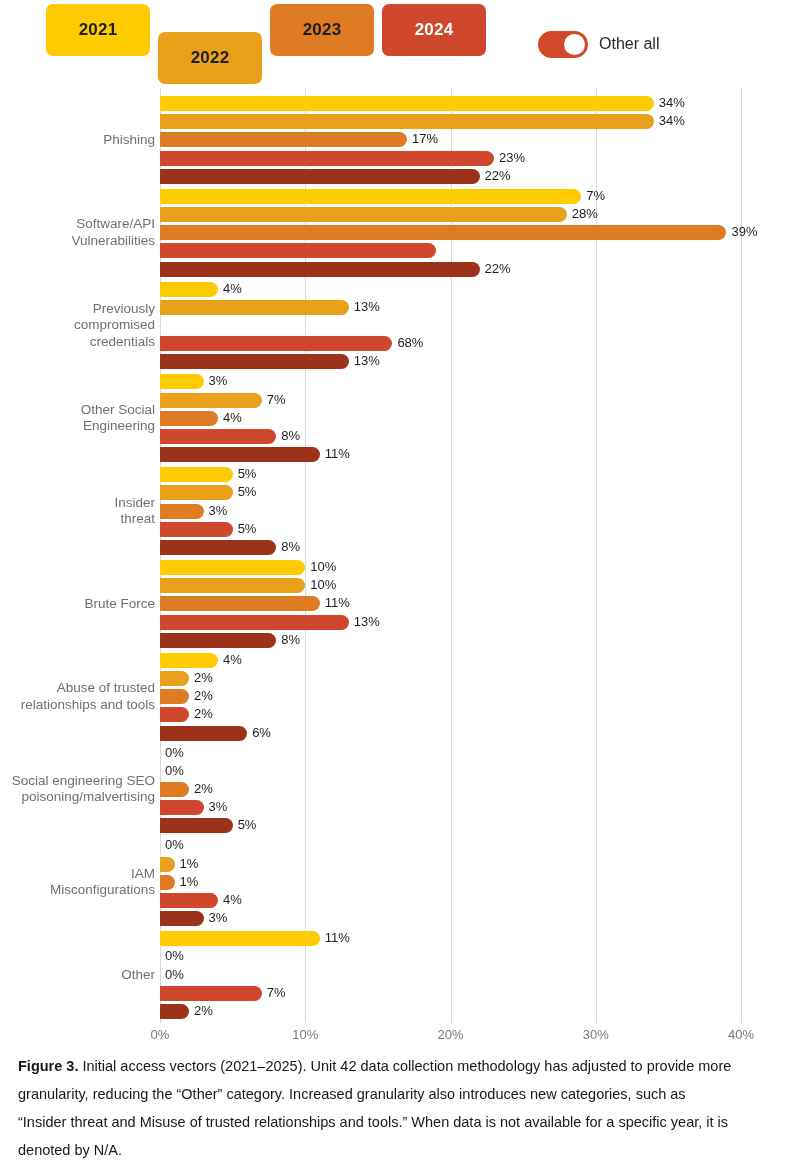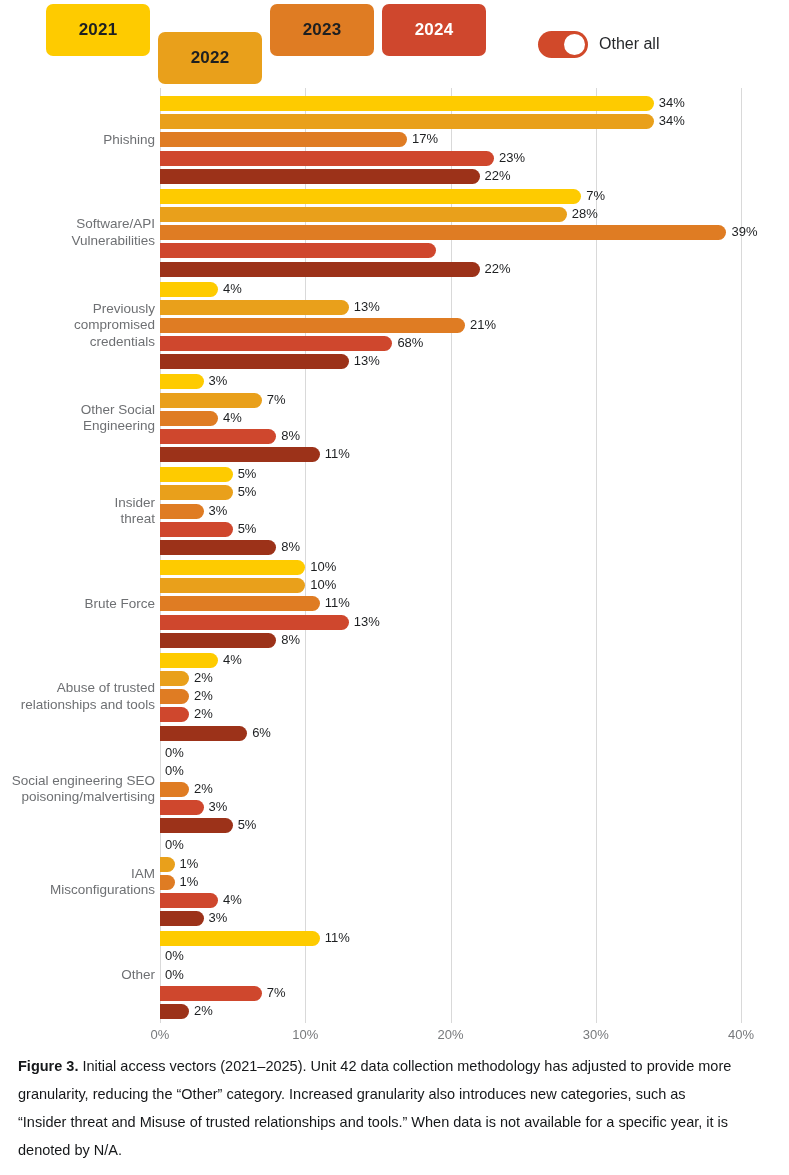--- a/index.html
+++ b/index.html
@@ -231,24 +231,20 @@
             <div>credentials</div>
           </div>
           <div class="bar-row" style="top: 0px; width: 581px;">
             <div class="bar" style="width: 58.1px; background: rgb(254, 203, 0);"></div>
             <div class="bar-value" style="left: 63.1px;">4%</div>
           </div>
           <div class="bar-row" style="top: 18.2px; width: 581px;">
             <div class="bar" style="width: 188.825px; background: rgb(233, 160, 27);"></div>
             <div class="bar-value" style="left: 193.825px;">13%</div>
           </div>
-          <div class="bar-row" style="top: 36.4px; width: 581px;">
-            <div class="bar" style="width: 305.025px; background: rgb(223, 124, 35);"></div>
-            <div class="bar-value" style="left: 310.025px;">21%</div>
-          </div>
           <div class="bar-row" style="top: 54.6px; width: 581px;">
             <div class="bar" style="width: 232.4px; background: rgb(207, 71, 45);"></div>
             <div class="bar-value" style="left: 237.4px;">68%</div>
           </div>
           <div class="bar-row" style="top: 72.8px; width: 581px;">
             <div class="bar" style="width: 188.825px; background: rgb(156, 50, 25);"></div>
             <div class="bar-value" style="left: 193.825px;">13%</div>
           </div>
         </div>
         <div class="group" style="top: 286.4px; height: 87.8px;">

